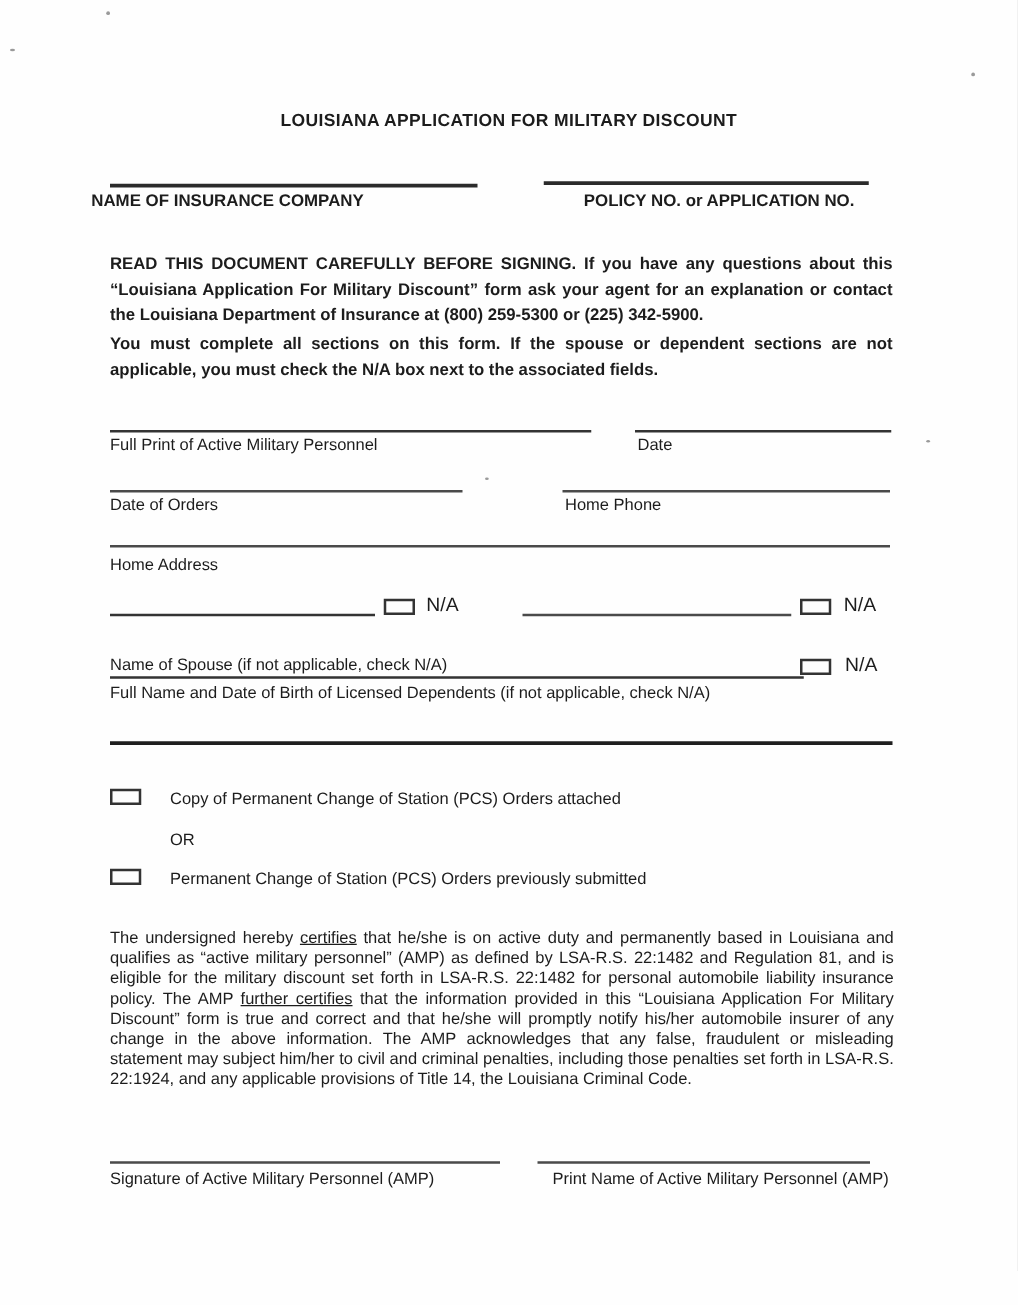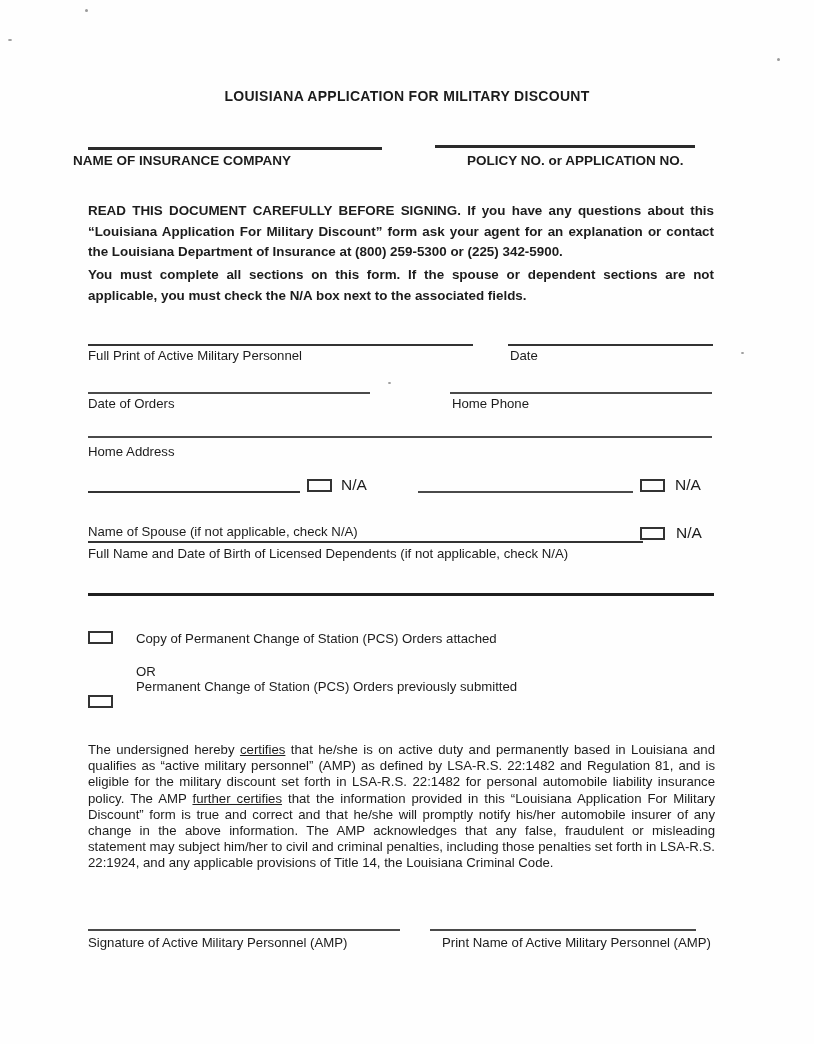--- a/index.html
+++ b/index.html
@@ -89,21 +89,21 @@
   <div class="abs checkbox" style="left:640px; top:527px;"></div>
   <div class="abs na-label" style="left:676px; top:524px;">N/A</div>
   <div class="abs field-label" style="left:88px; top:546px;">Full Name and Date of Birth of Licensed Dependents (if not applicable, check N/A)</div>
 
   <div class="abs divider" style="left:88px; top:593px; width:626px;"></div>
 
   <div class="abs checkbox" style="left:88px; top:631px;"></div>
   <div class="abs pcs-text" style="left:136px; top:631px;text-align:center;">Copy of Permanent Change of Station (PCS) Orders attached</div>
   <div class="abs pcs-text" style="left:136px; top:664px;">OR</div>
   <div class="abs checkbox" style="left:88px; top:695px;"></div>
-  <div class="abs pcs-text" style="left:136px; top:679px;">Permanent Change of Station (PCS) Orders previously submitted</div>
+  <div class="abs pcs-text" style="left:136px; top:695px;">Permanent Change of Station (PCS) Orders previously submitted</div>
 
   <div class="abs cert" style="left:88px; top:742px;"><span>The undersigned hereby </span><span class="ul">certifies</span><span> that he/she is on active duty and permanently based in Louisiana and qualifies as “active military personnel” (AMP) as defined by LSA-R.S. 22:1482 and Regulation 81, and is eligible for the military discount set forth in LSA-R.S. 22:1482 for personal automobile liability insurance policy.  The AMP </span><span class="ul">further certifies</span><span> that the information provided in this “Louisiana Application For Military Discount” form is true and correct and that he/she will promptly notify his/her automobile insurer of any change in the above information.  The AMP acknowledges that any false, fraudulent or misleading statement may subject him/her to civil and criminal penalties, including those penalties set forth in LSA-R.S. 22:1924, and any applicable provisions of Title 14, the Louisiana Criminal Code.</span></div>
 
   <div class="abs rule soft input-line" style="left:88px; top:929px; width:312px;"></div>
   <div class="abs rule soft input-line" style="left:430px; top:929px; width:266px;"></div>
   <div class="abs field-label" style="left:88px; top:935px;">Signature of Active Military Personnel (AMP)</div>
   <div class="abs field-label" style="left:442px; top:935px;">Print Name of Active Military Personnel (AMP)</div>
 
 </div>
 

